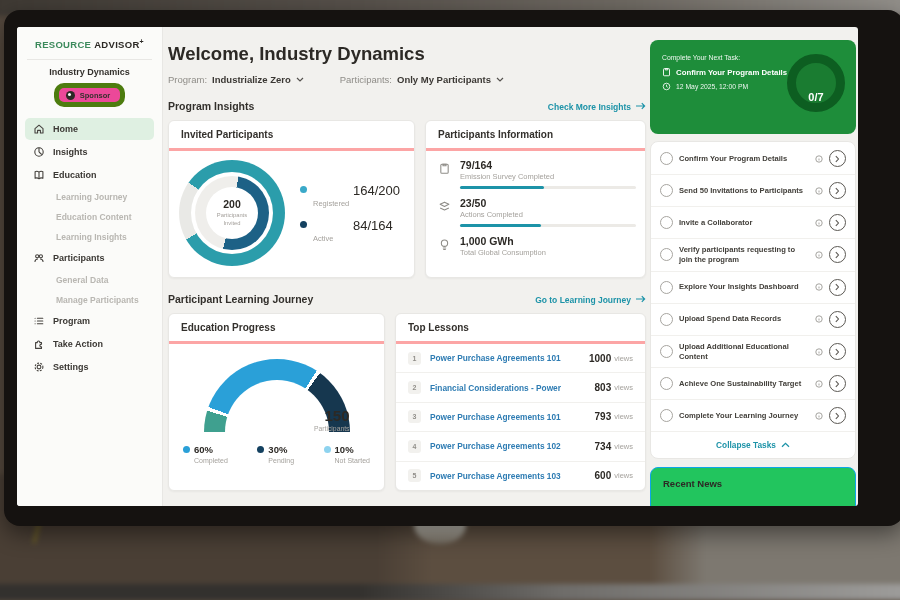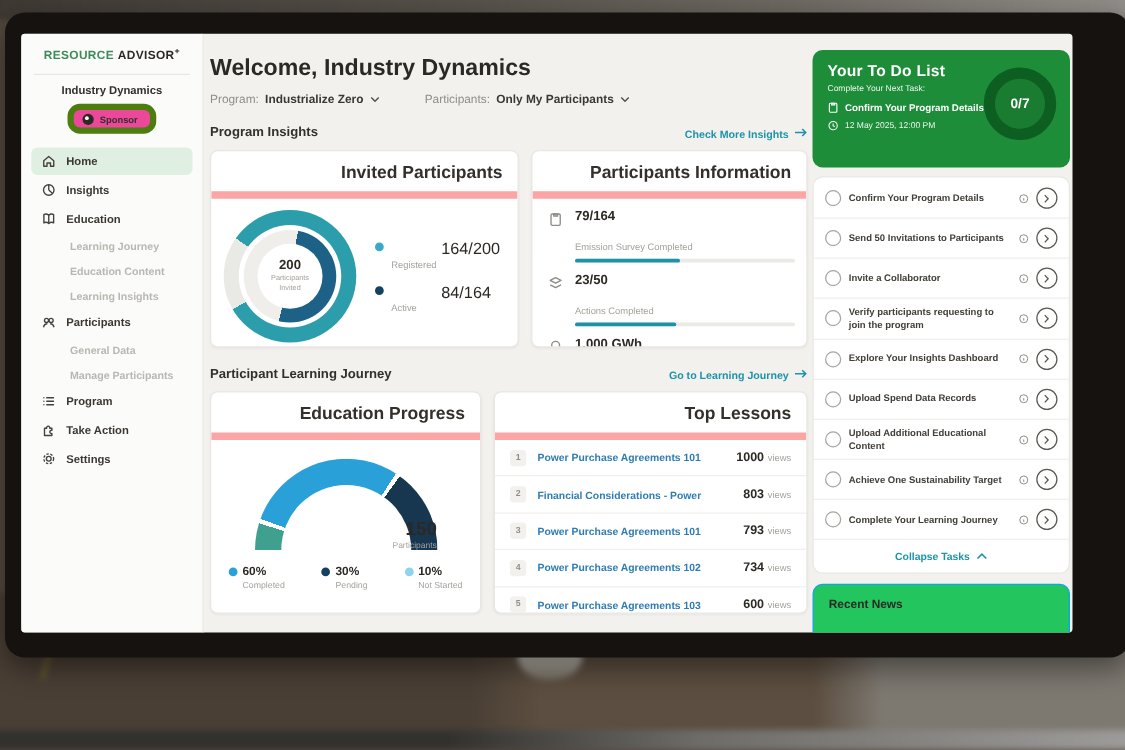--- a/index.html
+++ b/index.html
@@ -35,40 +35,40 @@
   .h1{font-size:18.5px;font-weight:800;color:#2c2925;margin:16px 0 9px;}
   .filters{display:flex;gap:36px;align-items:center;font-size:9.5px;color:#8f8d88;}
   .filter{display:flex;align-items:center;cursor:pointer;}
   .fval{color:#3b3834;font-weight:800;margin-left:5px;}
   .chev{margin-left:5px;display:flex;color:#55524e;}
   .sec{display:flex;justify-content:space-between;align-items:flex-end;margin:15px 0 8px;}
   .sec-t{font-size:10.5px;font-weight:800;color:#33302c;}
   .sec-link{font-size:8.5px;font-weight:700;color:#1d93a8;display:flex;align-items:center;gap:4px;cursor:pointer;}
   .row{display:flex;gap:10px;align-items:flex-start;}
   .card{background:#fff;border:1px solid #e8e7e4;border-radius:6px;box-shadow:0 1px 2px rgba(40,40,40,.05);overflow:hidden;box-sizing:border-box;}
-  .card-h{padding:8px 12px;font-size:14px;font-weight:800;color:#33302c;border-bottom:6px solid #fca5a5;text-align:right;}
+  .card-h{padding:8px 12px;font-size:10px;font-weight:800;color:#33302c;border-bottom:3px solid #fca5a5;}
   
   .card-invited{width:247px;height:158px;}
   .inv-body{display:flex;align-items:center;gap:15px;padding:9px 10px;}
   .donut{width:106px;height:106px;border-radius:50%;background:conic-gradient(from 305deg,#2b9dab 0 295deg,#e9e9e6 295deg 360deg);position:relative;flex:none;}
   .donut-gap{position:absolute;inset:12px;border-radius:50%;background:#fff;}
   .donut-inner{position:absolute;inset:16px;border-radius:50%;background:conic-gradient(from 10deg,#1d6186 0 184deg,#efeeeb 184deg 360deg);}
   .donut-hole{position:absolute;inset:27px;border-radius:50%;background:#fff;display:flex;flex-direction:column;align-items:center;justify-content:center;text-align:center;}
   .donut-val{font-size:10.5px;font-weight:800;color:#2c2925;}
   .donut-lab{font-size:5.8px;color:#a39f9a;margin-top:2px;line-height:1.3;width:46px;}
   .inv-legend .li{display:flex;align-items:flex-start;gap:6px;margin:10px 0;}
   .dot{width:7px;height:7px;border-radius:50%;margin-top:3px;flex:none;}
   .li-val{font-size:13px;font-weight:400;color:#2c2925;margin-left:40px;}
   .li-lab{font-size:7.5px;color:#a5a29d;margin-top:1px;}
   
   .card-pinfo{flex:1;height:158px;}
   .stat{display:flex;gap:9px;padding:8px 12px 0;}
   .stat-ic{width:13px;height:13px;margin-top:2px;color:#8f8d88;flex:none;}
   .stat-val{font-size:10.5px;font-weight:800;color:#2c2925;}
-  .stat-lab{font-size:7.5px;color:#a5a29d;margin-top:14px;}
+  .stat-lab{font-size:7.5px;color:#a5a29d;margin-top:1px;}
   .bar{height:3px;background:#eceae6;border-radius:2px;margin-top:5px;width:176px;}
   .bar-f{height:100%;border-radius:2px;background:#1d93a8;}
   
   .card-edu{width:217px;height:178px;}
   .gauge-wrap{width:146px;height:73px;margin:15px auto 2px;position:relative;overflow:hidden;}
   .gauge{position:absolute;left:0;top:0;width:146px;height:146px;border-radius:50%;
     background:conic-gradient(from 270deg,#3fa08f 0 17deg,#fff 17deg 20deg,#2aa0d8 20deg 123deg,#fff 123deg 126deg,#16374f 126deg 180deg,#fff 180deg 360deg);}
   .gauge::after{content:"";position:absolute;inset:21px;border-radius:50%;background:#fff;}
   .gauge-center{position:absolute;left:0;right:0;bottom:0;text-align:right;z-index:2;}
   .gauge-val{font-size:15px;font-weight:800;color:#2c2925;line-height:1;}
@@ -84,21 +84,21 @@
   .ltitle{flex:1;margin-left:9px;font-size:8.3px;font-weight:700;color:#2e7cb3;}
   .lviews{font-size:10px;font-weight:800;color:#2c2925;}
   .lsuf{font-size:7.5px;color:#a5a29d;margin-left:3px;font-weight:400;}
   
   .rightcol{position:absolute;left:633px;top:0;width:206px;}
   .todo{margin-top:13px;background:#1e8d3a;border-radius:8px;padding:10px 12px;height:74px;position:relative;color:#fff;box-sizing:content-box;}
   .todo-t{font-size:12.5px;font-weight:800;letter-spacing:.2px;}
   .todo-sub{font-size:6.8px;margin-top:4px;opacity:.92;}
   .todo-task{display:flex;gap:5px;align-items:center;font-size:7.8px;font-weight:700;margin-top:6px;}
   .todo-due{display:flex;gap:5px;align-items:center;font-size:6.8px;margin-top:5px;opacity:.92;}
-  .todo-ring{position:absolute;right:11px;top:14px;width:40px;height:40px;border-radius:50%;border:9px solid #0d5e21;background:#1a7c31;display:flex;align-items:center;justify-content:center;font-size:11px;font-weight:800;}
+  .todo-ring{position:absolute;right:11px;top:14px;width:40px;height:40px;border-radius:50%;border:9px solid #0d5e21;background:#1a7c31;display:flex;align-items:flex-end;justify-content:center;font-size:11px;font-weight:800;}
   .tasks{margin-top:7px;background:#fff;border-radius:8px;border:1px solid #e8e7e4;padding:1px 0;}
   .trow{display:flex;align-items:center;gap:6px;padding:0 9px;min-height:31px;border-bottom:1px solid #f1f0ed;cursor:pointer;}
   .tcheck{width:11px;height:11px;border:1.3px solid #a7a5a0;border-radius:50%;flex:none;background:#fff;}
   .tlabel{flex:1;font-size:7.6px;font-weight:700;color:#43403b;line-height:1.3;padding:6px 0;}
   .tinfo{flex:none;display:flex;color:#8f8d88;}
   .tgo{width:15px;height:15px;border:1.2px solid #5b5853;border-radius:50%;display:flex;align-items:center;justify-content:center;flex:none;color:#5b5853;}
   .collapse{display:flex;justify-content:center;align-items:center;gap:5px;padding:8px 0 7px;font-size:8.3px;font-weight:800;color:#1d93a8;cursor:pointer;}
   .news{margin-top:8px;background:#22c55e;border-radius:8px;border:1px solid #0ea5e9;padding:10px 12px;height:48px;box-sizing:border-box;}
   .news-t{font-size:9.5px;font-weight:800;color:#2c2925;}
 </style>
@@ -392,21 +392,20 @@
               <span class="ltitle">Power Purchase Agreements 103</span>
               <span class="lviews">600</span>
               <span class="lsuf">views</span>
             </div>
           </div>
         </div>
       </div>
 
       <div class="rightcol">
         <div class="todo">
-          <div class="todo-t">Your To Do List</div>
           <div class="todo-sub">Complete Your Next Task:</div>
           <div class="todo-task">
             <span style="display:flex">
                 <svg width="9" height="10" viewBox="0 0 12 13" fill="none" stroke="#fff" stroke-width="1.2">
                   <rect x="2" y="2" width="8" height="9.5" rx="1"></rect>
                   <path d="M4.3 2h3.4v1.7H4.3z"></path>
                 </svg>
               </span>
             <span>Confirm Your Program Details</span>
           </div>

